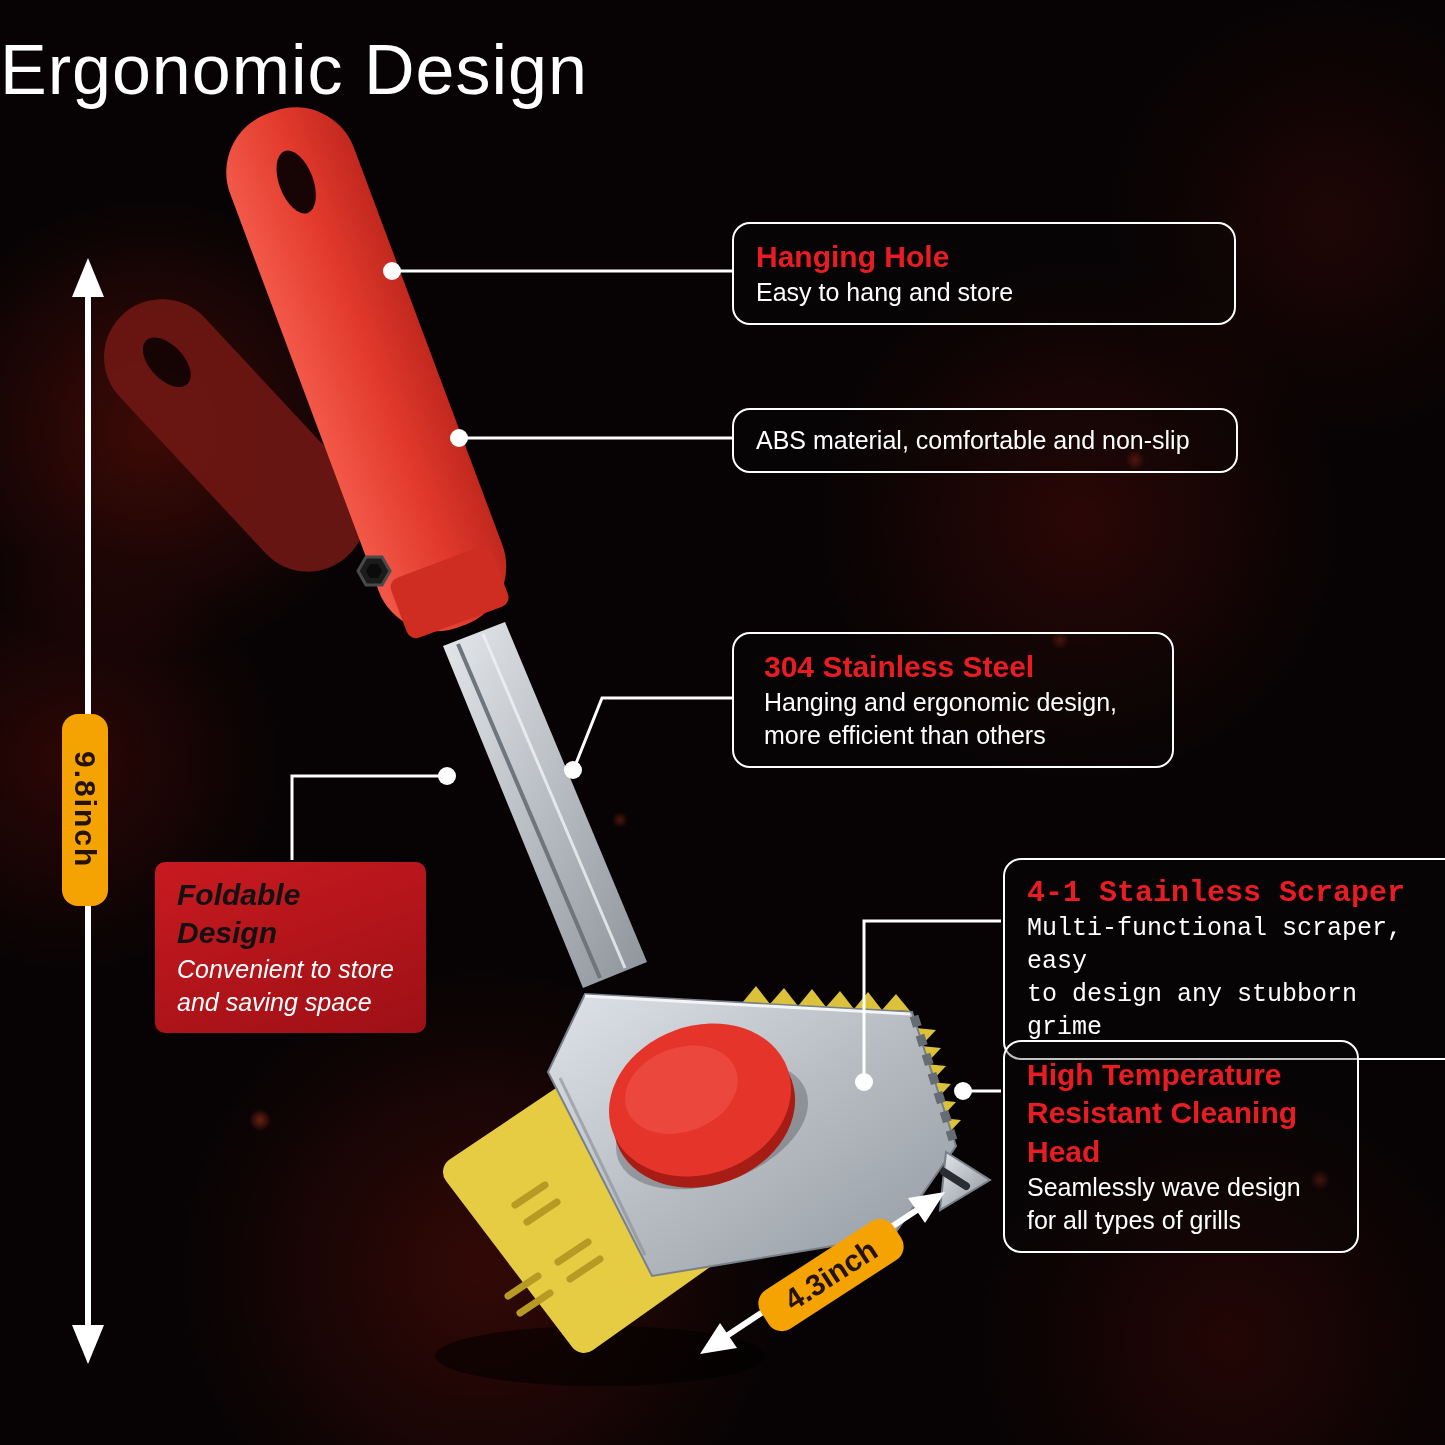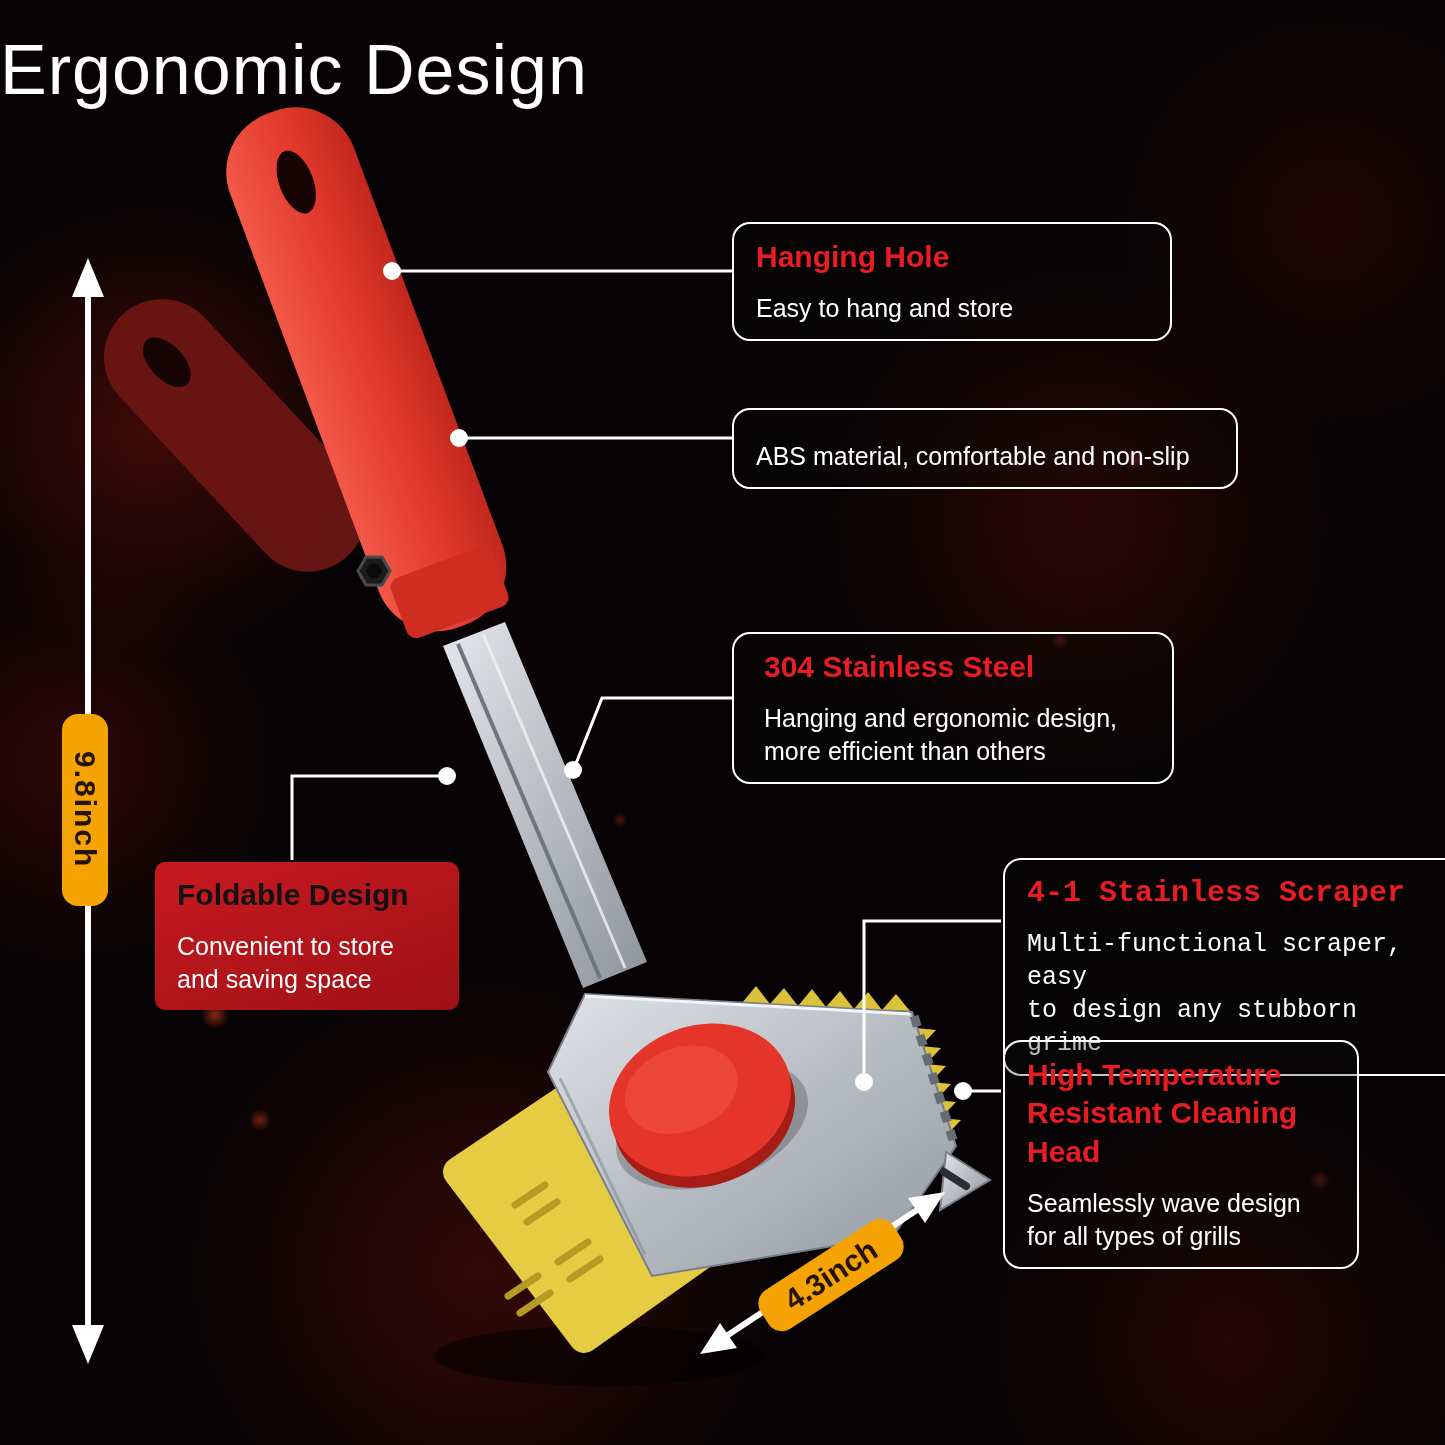--- a/index.html
+++ b/index.html
@@ -28,21 +28,21 @@
   .overlay{position:absolute;left:0;top:0;}
   .callout{
     position:absolute;border:2px solid #fff;border-radius:18px;
     padding:14px 22px;background:rgba(8,8,8,0.25);box-sizing:border-box;
   }
   .c-title{
     color:var(--accent,#ea1c23);font-weight:700;font-size:30px;line-height:1.28;
     white-space:pre-line;
   }
   .c-desc{
-    color:#fff;font-size:25px;line-height:1.32;margin-top:16px;white-space:pre-line;
+    color:#fff;font-size:25px;line-height:1.32;margin-top:0;white-space:pre-line;
   }
   .callout--filled{
     border:none;border-radius:10px;
     background:linear-gradient(160deg,var(--foldable-red,#c81a20),#9d1016);
   }
   .callout--filled .c-title{color:#121212;}
   .badge{
     position:absolute;background:var(--badge-orange,#f5a302);color:#231300;
     font-weight:700;border-radius:16px;display:flex;align-items:center;
     justify-content:center;font-size:30px;box-sizing:border-box;
@@ -171,21 +171,21 @@
       <polygon points="88,1364 72,1325 104,1325" fill="#fff"></polygon>
     </g>
 
     <g>
       <line x1="725" y1="1337" x2="920" y2="1208" stroke="#fff" stroke-width="6"></line>
       <polygon points="700,1354 737,1348 720,1323" fill="#fff"></polygon>
       <polygon points="945,1192 925,1223 908,1198" fill="#fff"></polygon>
     </g>
   </svg>
 
-  <div class="callout" style="left:732px;top:222px;width:440px;">
+  <div class="callout" style="left:732px;top:222px;width:504px;">
     <div class="c-title">Hanging Hole</div>
     <div class="c-desc">Easy to hang and store</div>
   </div>
 
   <div class="callout" style="left:732px;top:408px;width:506px;">
     <div class="c-desc">ABS material, comfortable and non-slip</div>
   </div>
 
   <div class="callout" style="left:732px;top:632px;width:442px;padding-left:30px;">
     <div class="c-title">304 Stainless Steel</div>
@@ -199,21 +199,21 @@
 to design any stubborn grime</div>
   </div>
 
   <div class="callout" style="left:1003px;top:1040px;width:356px;">
     <div class="c-title">High Temperature
 Resistant Cleaning Head</div>
     <div class="c-desc">Seamlessly wave design
 for all types of grills</div>
   </div>
 
-  <div class="callout callout--filled" style="left:155px;top:862px;width:304px;">
+  <div class="callout callout--filled" style="left:155px;top:862px;width:271px;font-style:italic;">
     <div class="c-title">Foldable Design</div>
     <div class="c-desc">Convenient to store
 and saving space</div>
   </div>
 
   <div class="badge badge--vertical">9.8inch</div>
   <div class="badge badge--diagonal">4.3inch</div>
 
 </div>
 

